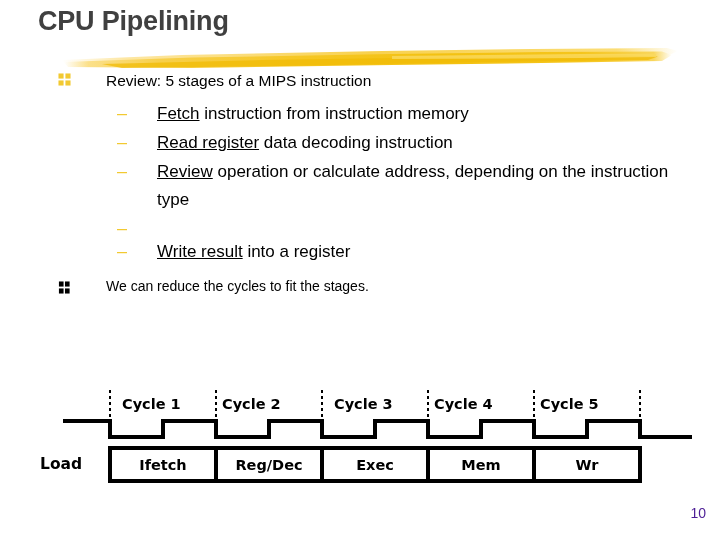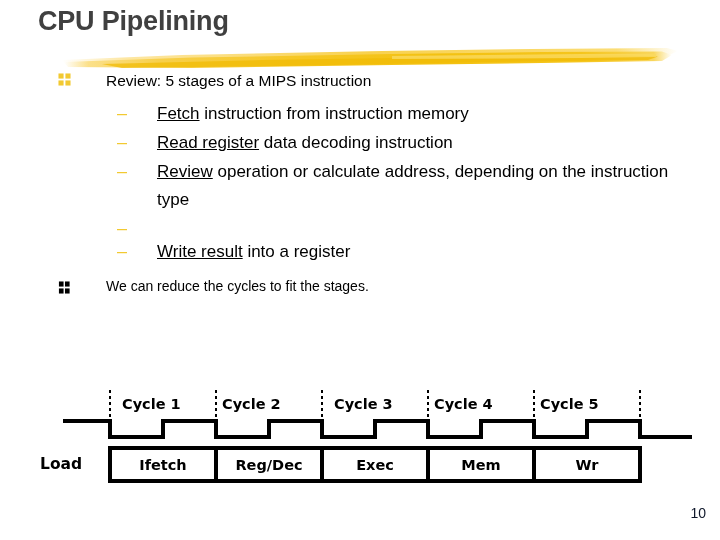--- a/index.html
+++ b/index.html
@@ -132,21 +132,21 @@
     font-weight: bold;
     fill: #000000;
   }
 
   
   #page-number {
     position: absolute;
     right: 14px;
     top: 505px;
     font-size: 14px;
-    color: #0f172a;
+    color: #4c1d95;
   }
 </style>
 </head>
 <body>
 
 <div id="slide-title">CPU Pipelining</div>
 
 <div id="title-brush">
   <svg width="620" height="30" viewBox="0 0 620 30" xmlns="http://www.w3.org/2000/svg">
     <defs>

